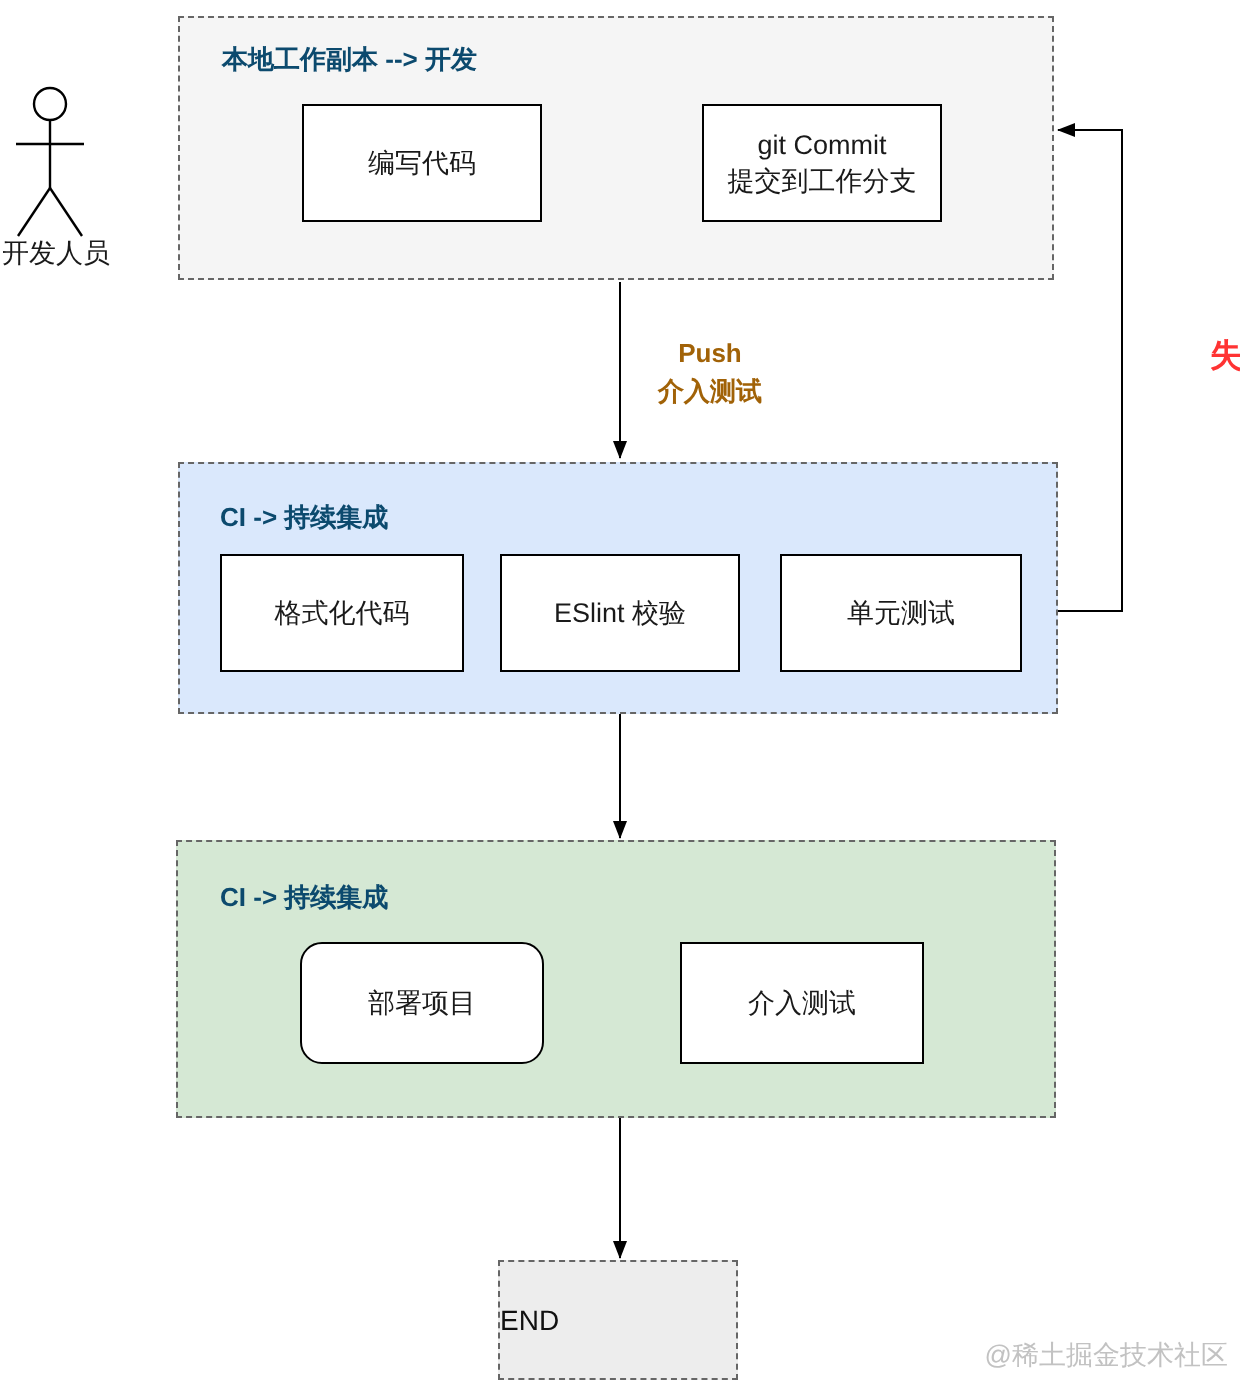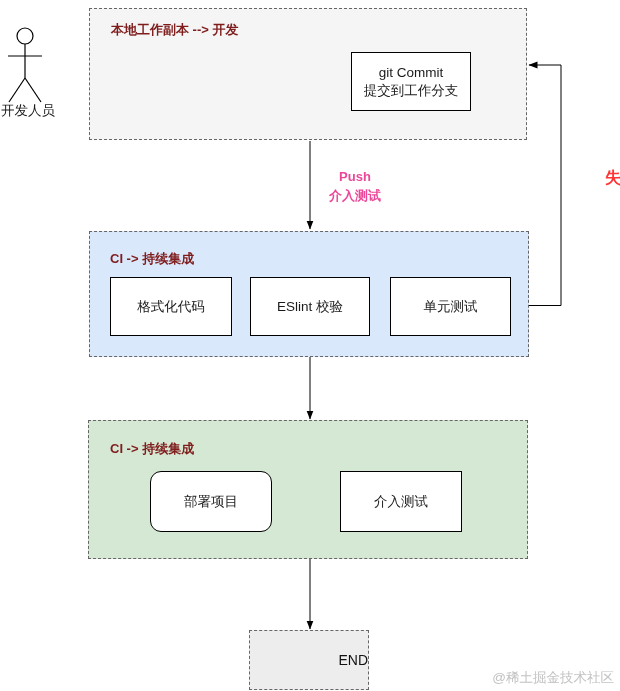--- a/index.html
+++ b/index.html
@@ -5,37 +5,37 @@
   html,body{margin:0;padding:0;background:#fff;}
   .canvas{
     position:relative;width:620px;height:691px;background:#ffffff;
     font-family:"Liberation Sans","DejaVu Sans",sans-serif;color:#1a1a1a;overflow:hidden;
   }
   .connectors{position:absolute;left:0;top:0;width:620px;height:691px;pointer-events:none;}
   .group{position:absolute;border:1px dashed #666666;box-sizing:border-box;}
   .group-local{left:89px;top:8px;width:438px;height:132px;background:#f5f5f5;}
   .group-ci{left:89px;top:231px;width:440px;height:126px;background:#dae8fc;}
   .group-cd{left:88px;top:420px;width:440px;height:139px;background:#d5e8d4;}
-  .group-title{position:absolute;font-size:13px;font-weight:bold;white-space:nowrap;color:#7f1d1d;}
+  .group-title{position:absolute;font-size:13px;font-weight:bold;white-space:nowrap;color:#0c4a6e;}
   .node{
     position:absolute;background:#ffffff;border:1px solid #000000;box-sizing:border-box;
     display:flex;flex-direction:column;align-items:center;justify-content:center;
     font-size:13.5px;text-align:center;line-height:18px;color:#1a1a1a;
   }
   .node-end{
     position:absolute;left:249px;top:630px;width:120px;height:60px;
     background:#ededed;border:1px dashed #666666;box-sizing:border-box;
-    display:flex;align-items:center;justify-content:flex-end;font-size:14px;color:#111;
+    display:flex;align-items:center;justify-content:flex-start;font-size:14px;color:#111;
   }
-  .actor{position:absolute;left:0;top:24px;width:56px;height:96px;}
+  .actor{position:absolute;left:0;top:40px;width:56px;height:96px;}
   .actor svg{position:absolute;left:6px;top:2px;}
   .actor-label{position:absolute;left:0;top:78px;width:56px;text-align:center;font-size:13.5px;white-space:nowrap;}
   .push-label{
     position:absolute;left:320px;top:167px;width:70px;text-align:center;
-    font-size:13px;font-weight:bold;line-height:19px;color:#ec4899;
+    font-size:13px;font-weight:bold;line-height:19px;color:#a16207;
   }
   .fail-label{position:absolute;left:569px;top:168px;font-size:16px;font-weight:bold;color:#ff3333;white-space:nowrap;margin-left:36px;}
   .watermark{position:absolute;right:6px;bottom:4px;font-size:13.5px;color:#c2c2c2;white-space:nowrap;}
   .two-line span{display:block;}
 </style>
 </head>
 <body>
 
 <div class="canvas">
 
@@ -61,20 +61,23 @@
       <line x1="19" y1="18" x2="19" y2="52" stroke="#000" stroke-width="1.2"></line>
       <line x1="2" y1="30" x2="36" y2="30" stroke="#000" stroke-width="1.2"></line>
       <line x1="19" y1="52" x2="3" y2="76" stroke="#000" stroke-width="1.2"></line>
       <line x1="19" y1="52" x2="35" y2="76" stroke="#000" stroke-width="1.2"></line>
     </svg>
     <div class="actor-label">开发人员</div>
   </div>
 
   <div class="group group-local">
     <div class="group-title" style="left:21px;top:12px;">本地工作副本 --&gt; 开发</div>
+    <div class="node" style="left:61px;top:43px;width:120px;height:59px;">
+      <span>编写代码</span>
+    </div>
     <div class="node two-line" style="left:261px;top:43px;width:120px;height:59px;">
       <span>git Commit</span>
       <span>提交到工作分支</span>
     </div>
   </div>
 
   <div class="push-label two-line">
     <span>Push</span>
     <span>介入测试</span>
   </div>

